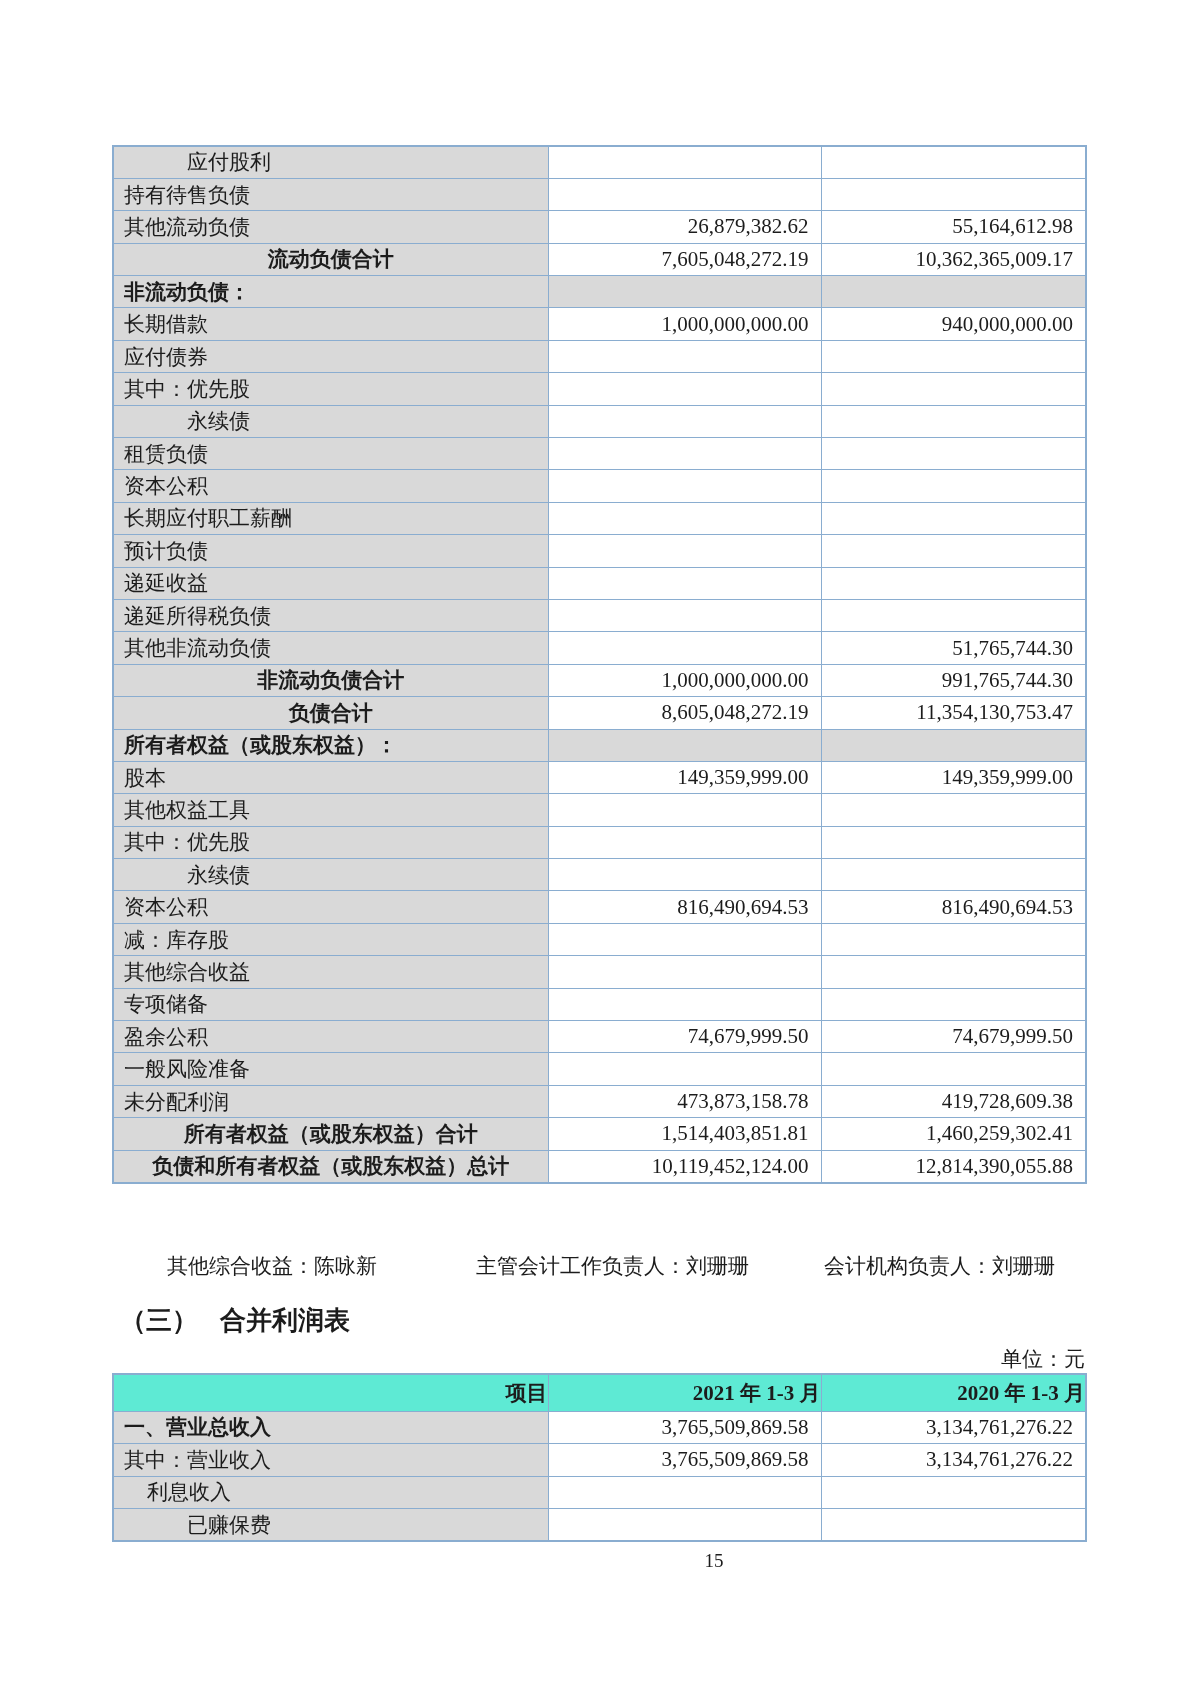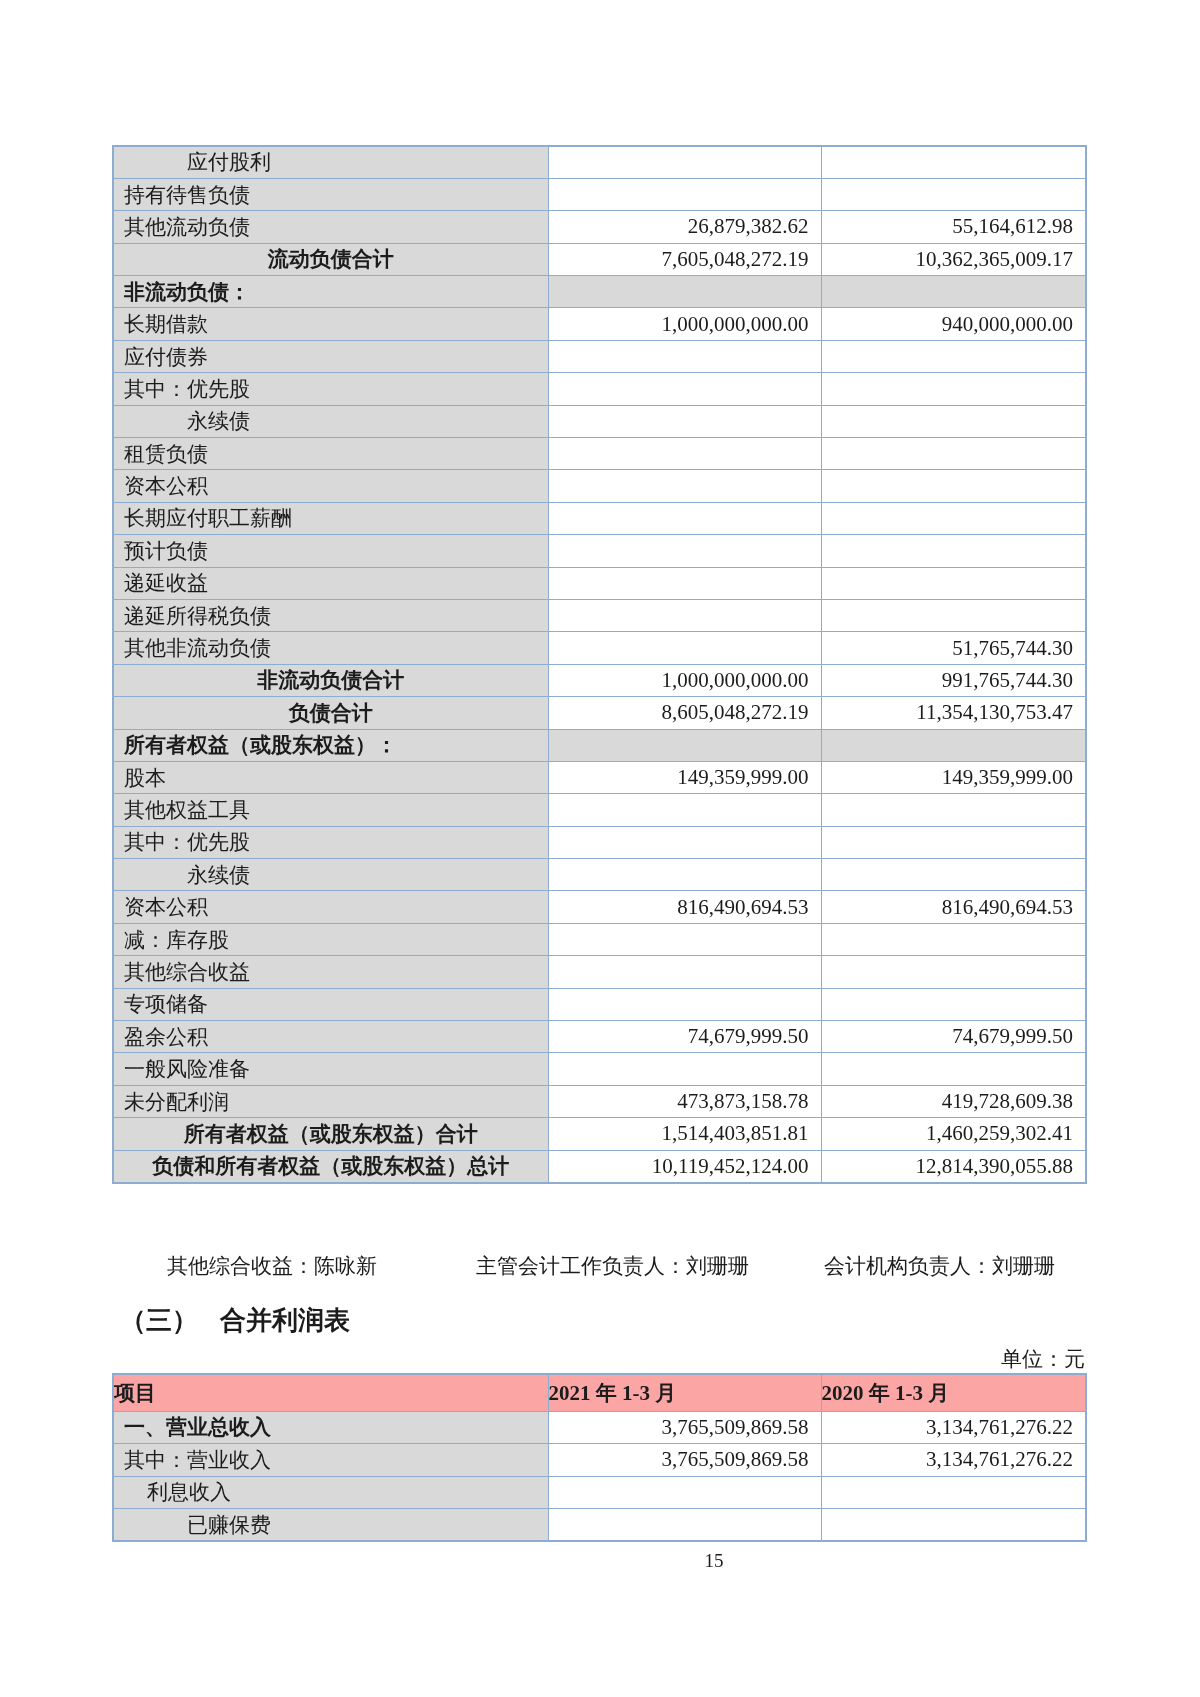--- a/index.html
+++ b/index.html
@@ -35,21 +35,21 @@
 
   .fin-table tr.section td { background:#d9d9d9; font-weight:bold; }
   .fin-table tr.total td.label { text-align:center; font-weight:bold; padding-left:0; }
   .fin-table tr.bold td.label { font-weight:bold; }
 
   .balance-table { left:112px; top:145px; }
   .balance-table td { height:32.4px; }
 
   .income-table { left:112px; top:1373px; border-top-width:2.5px; border-bottom-width:2.5px; }
   .income-table thead th {
-    background:#fca5a5; font-weight:bold; text-align:left; height:37px;
+    background:#5eead4; font-weight:bold; text-align:right; height:37px;
   }
   .income-table tbody td { height:32.6px; }
 
   .signature-row { position:absolute; top:1252px; left:0; width:1200px; height:28px; font-size:21px; }
   .signature-row .sig { position:absolute; white-space:nowrap; }
   .sig-1 { left:167px; }
   .sig-2 { left:476px; }
   .sig-3 { left:824px; }
 
   .section-heading { position:absolute; top:1303px; left:120px; font-size:26px; font-weight:bold; white-space:nowrap; }

